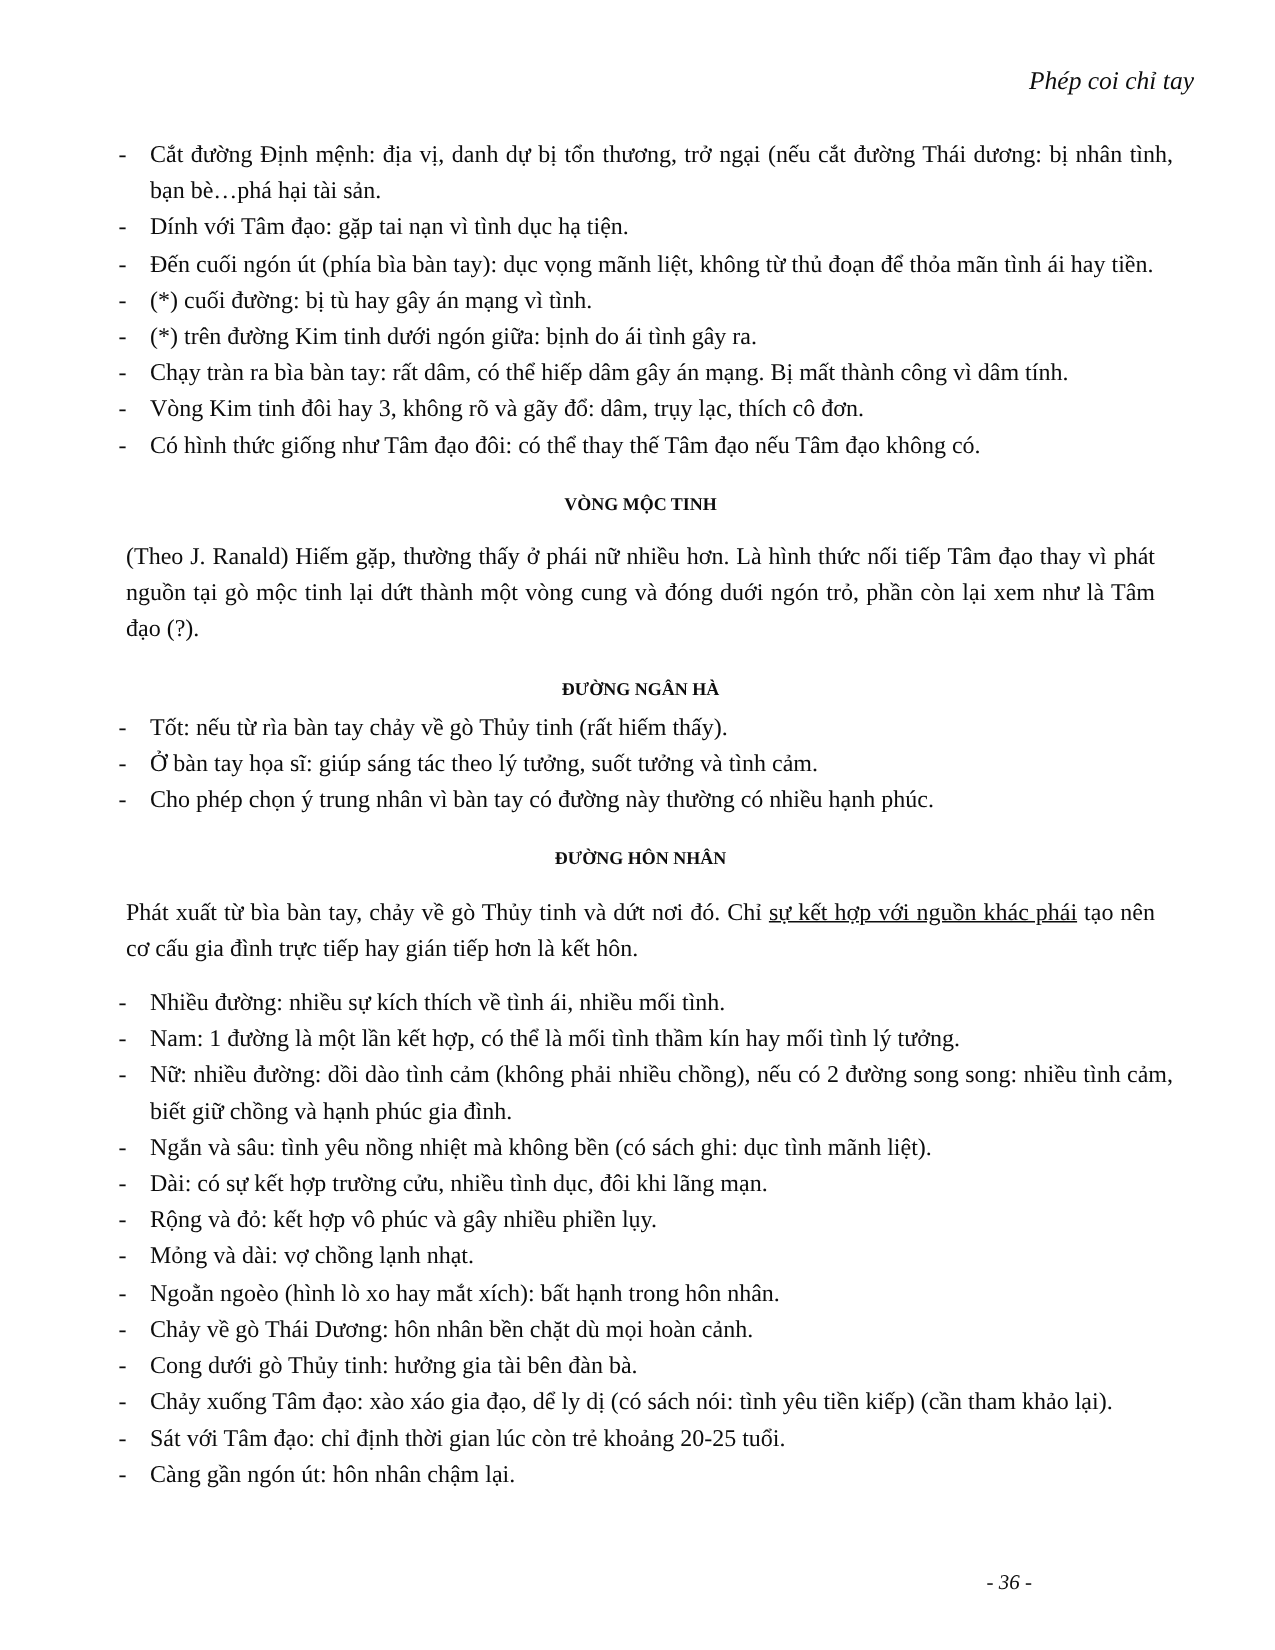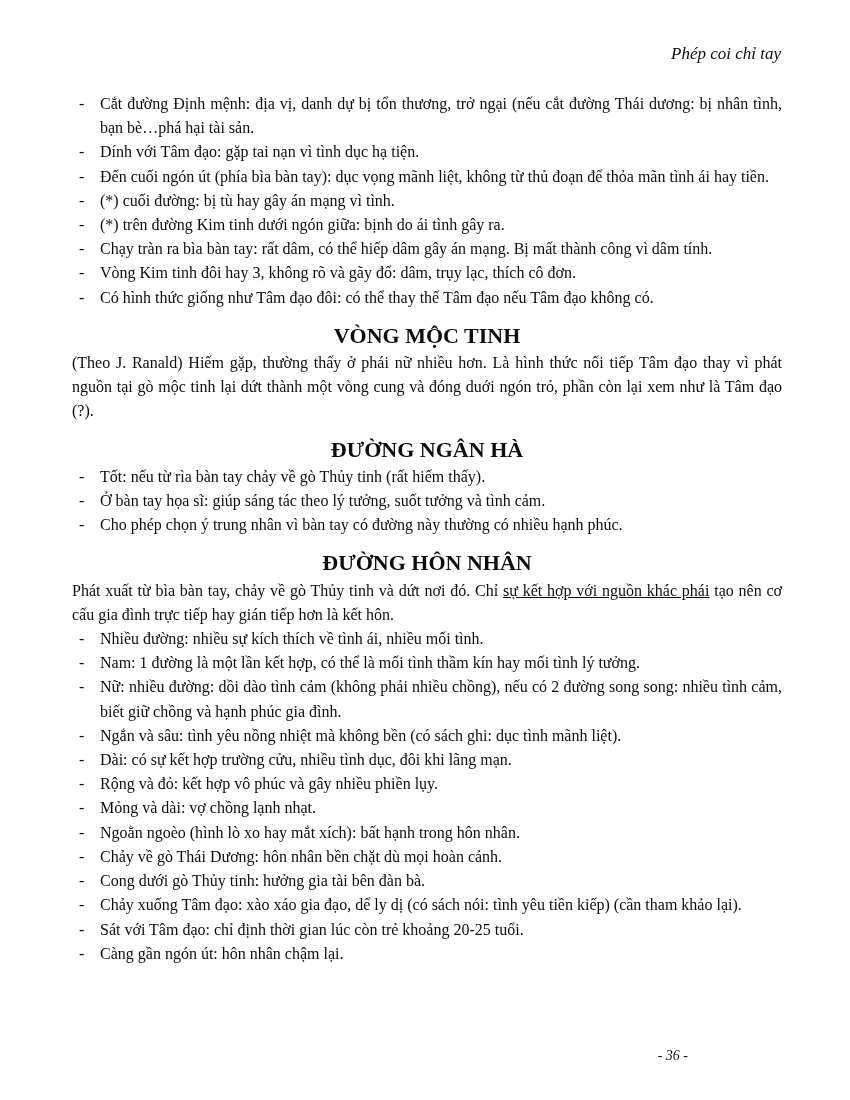--- a/index.html
+++ b/index.html
@@ -14,21 +14,21 @@
     height: 1100px;
     background: #ffffff;
     font-family: "Liberation Serif", "DejaVu Serif", serif;
     font-size: 16px;
     line-height: 24.2px;
     overflow: hidden;
   }
   .header {
     position: absolute;
     top: 44px;
-    right: 69px;
+    right: 54px;
     text-align: right;
     font-style: italic;
   }
   .header .title {
     font-size: 17px;
     line-height: 20px;
   }
   .header .subtitle {
     font-size: 14px;
     line-height: 19px;
@@ -51,26 +51,26 @@
   }
   ul.dash-list .dash {
     padding-left: 7px;
   }
   ul.dash-list .btext {
     text-align: justify;
   }
   .section-heading {
     text-align: center;
     font-weight: bold;
-    font-size: 22px;
+    font-size: 12px;
     margin: 14px 0 3px 0;
   }
   .para {
     text-align: justify;
-    margin: 0;
+    margin: 12px;
   }
   .uline {
     text-decoration: underline;
   }
   .footer {
     position: absolute;
     top: 1044px;
     right: 162px;
     font-style: italic;
     font-size: 14px;

